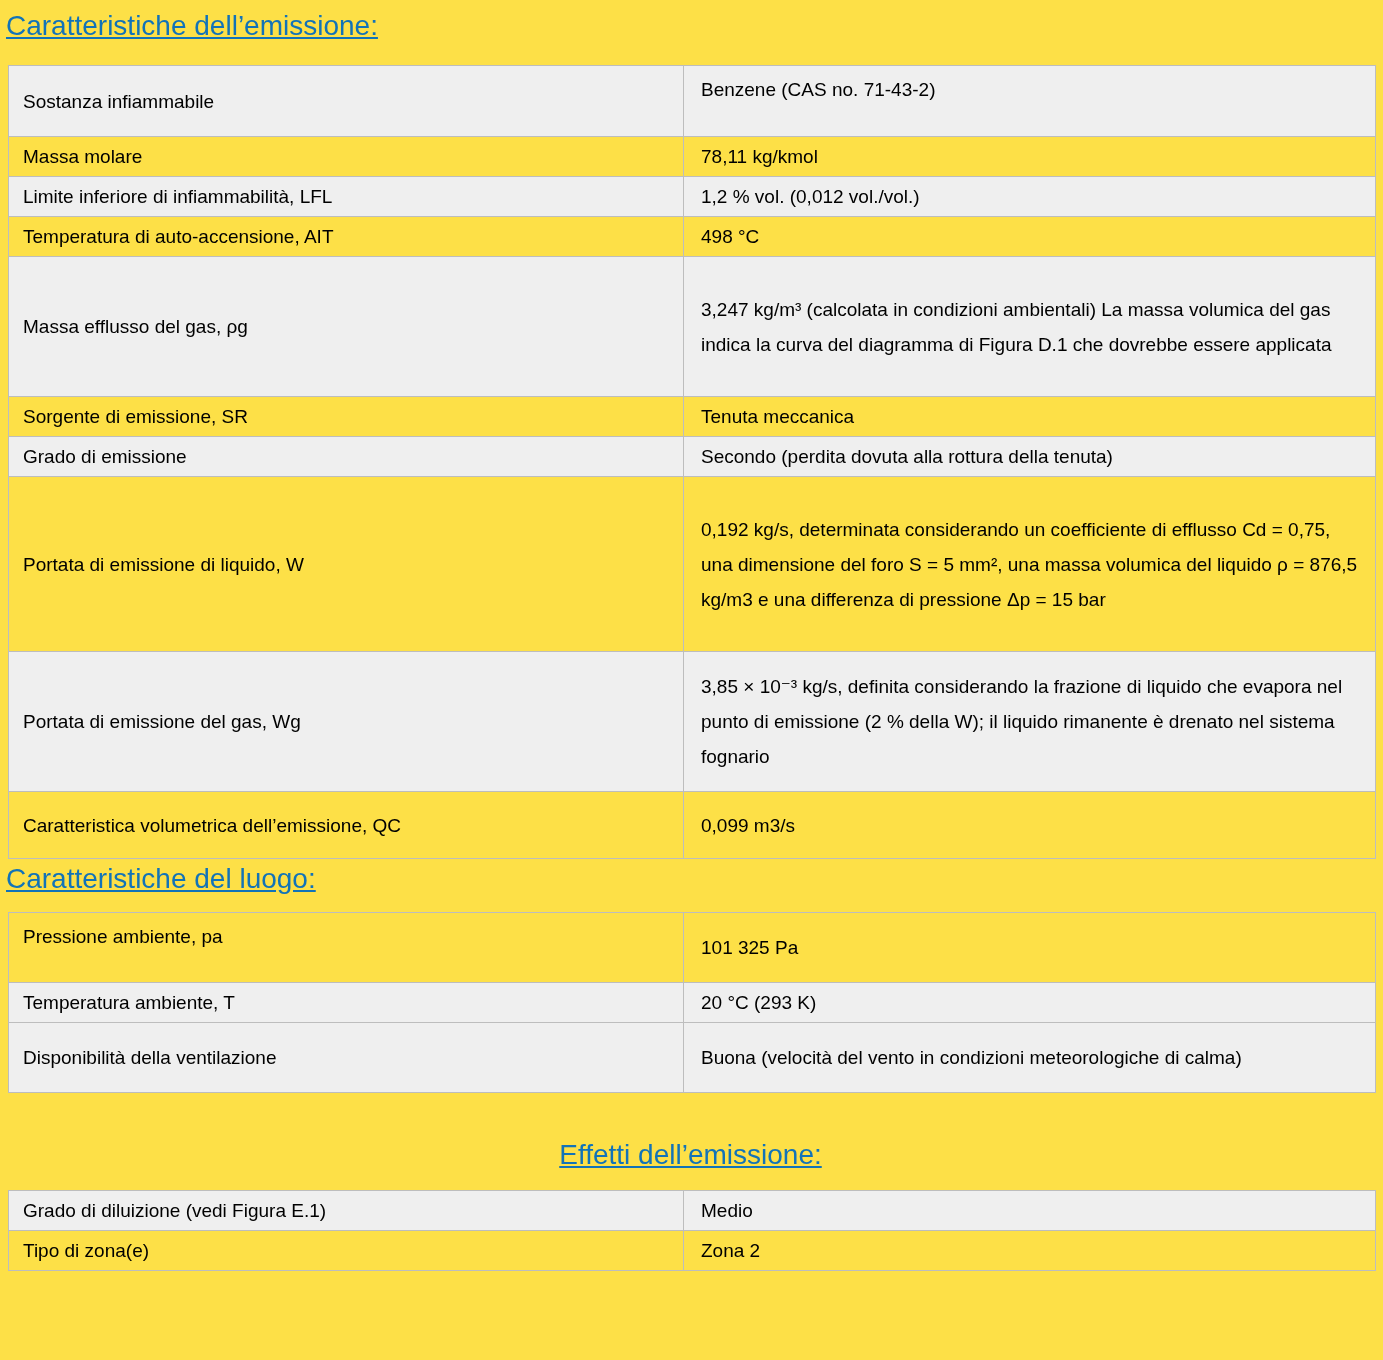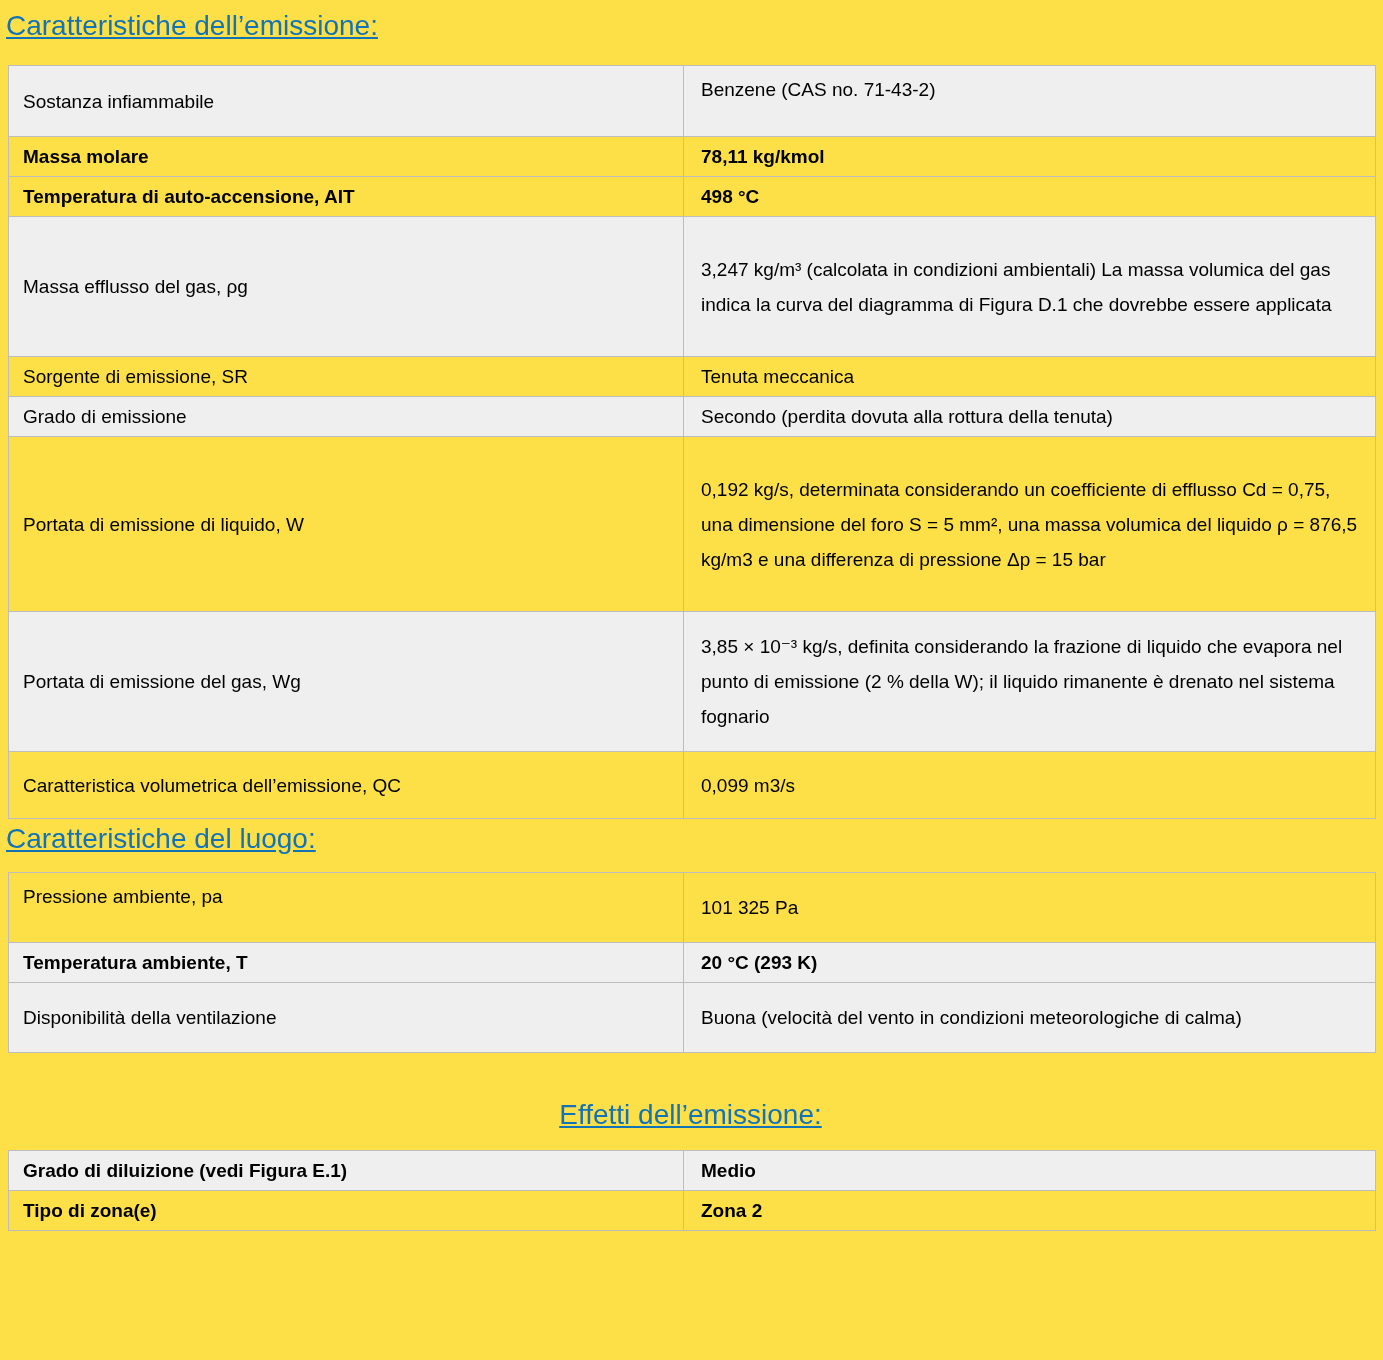--- a/index.html
+++ b/index.html
@@ -47,21 +47,21 @@
     line-height:35px;
     vertical-align:middle;
     padding:2px 14px 2px 14px;
     overflow:hidden;
   }
   td.value{padding-left:17px;}
   tr.shaded td{background:var(--shade);}
   td.vtop{vertical-align:top;padding-top:6px;}
   
   .h71{height:71px;}
-  .h36{height:36px;font-weight:bold;}
+  .h36{height:36px;}
   .h35{height:35px;}
   .h140{height:140px;}
   .h175{height:175px;}
   .h67{height:67px;margin-top:40px;}
   .h70{height:70px;margin-left:44px;}
 </style>
 </head>
 <body>
 
 <div class="page">
@@ -74,20 +74,24 @@
         <col style="width:692px">
       </colgroup>
     <tbody>
       <tr class="shaded h71">
         <td class="label">Sostanza infiammabile</td>
         <td class="value vtop">Benzene (CAS no. 71-43-2)</td>
       </tr>
       <tr class="h36">
         <td class="label">Massa molare</td>
         <td class="value">78,11 kg/kmol</td>
+      </tr>
+      <tr class="shaded h36">
+        <td class="label">Limite inferiore di infiammabilità, LFL</td>
+        <td class="value">1,2 % vol. (0,012 vol./vol.)</td>
       </tr>
       <tr class="h36">
         <td class="label">Temperatura di auto-accensione, AIT</td>
         <td class="value">498 °C</td>
       </tr>
       <tr class="shaded h140">
         <td class="label">Massa efflusso del gas, ρg</td>
         <td class="value">3,247 kg/m³ (calcolata in condizioni ambientali) La massa volumica del gas indica la curva del diagramma di Figura D.1 che dovrebbe essere applicata</td>
       </tr>
       <tr class="h35">

